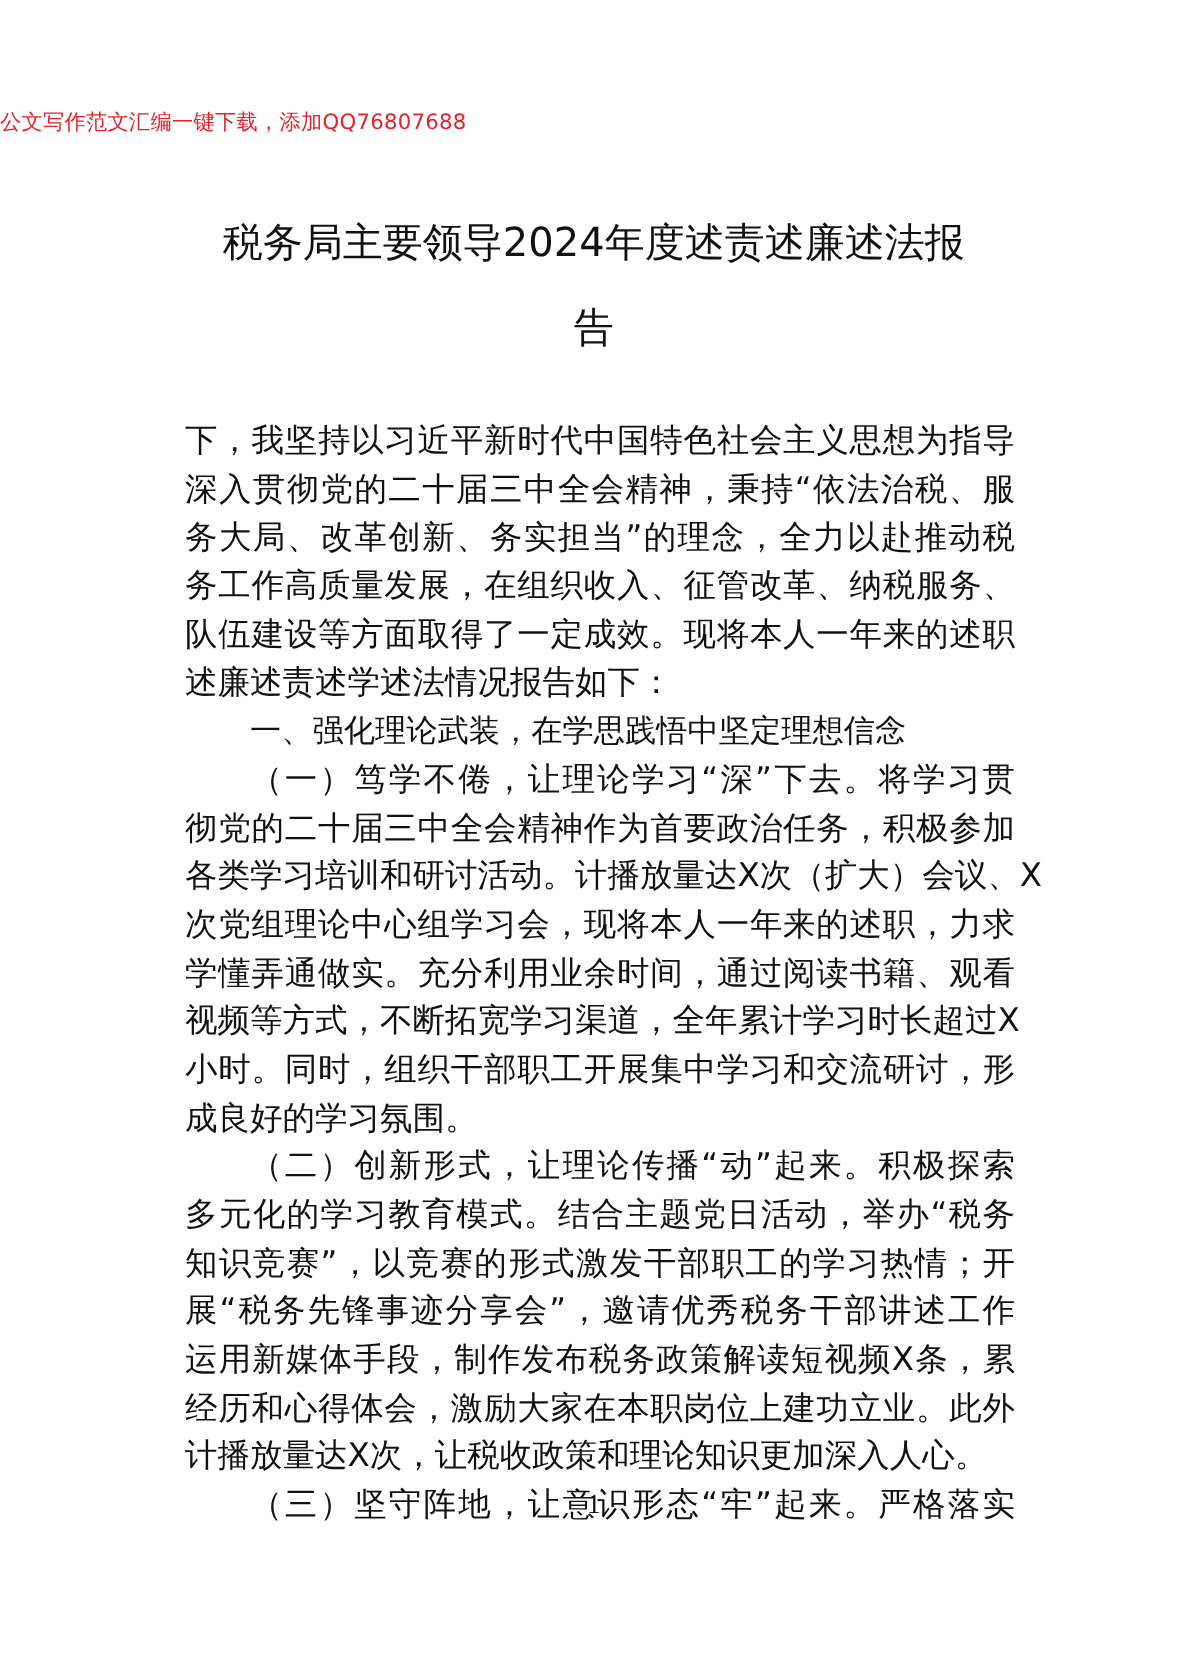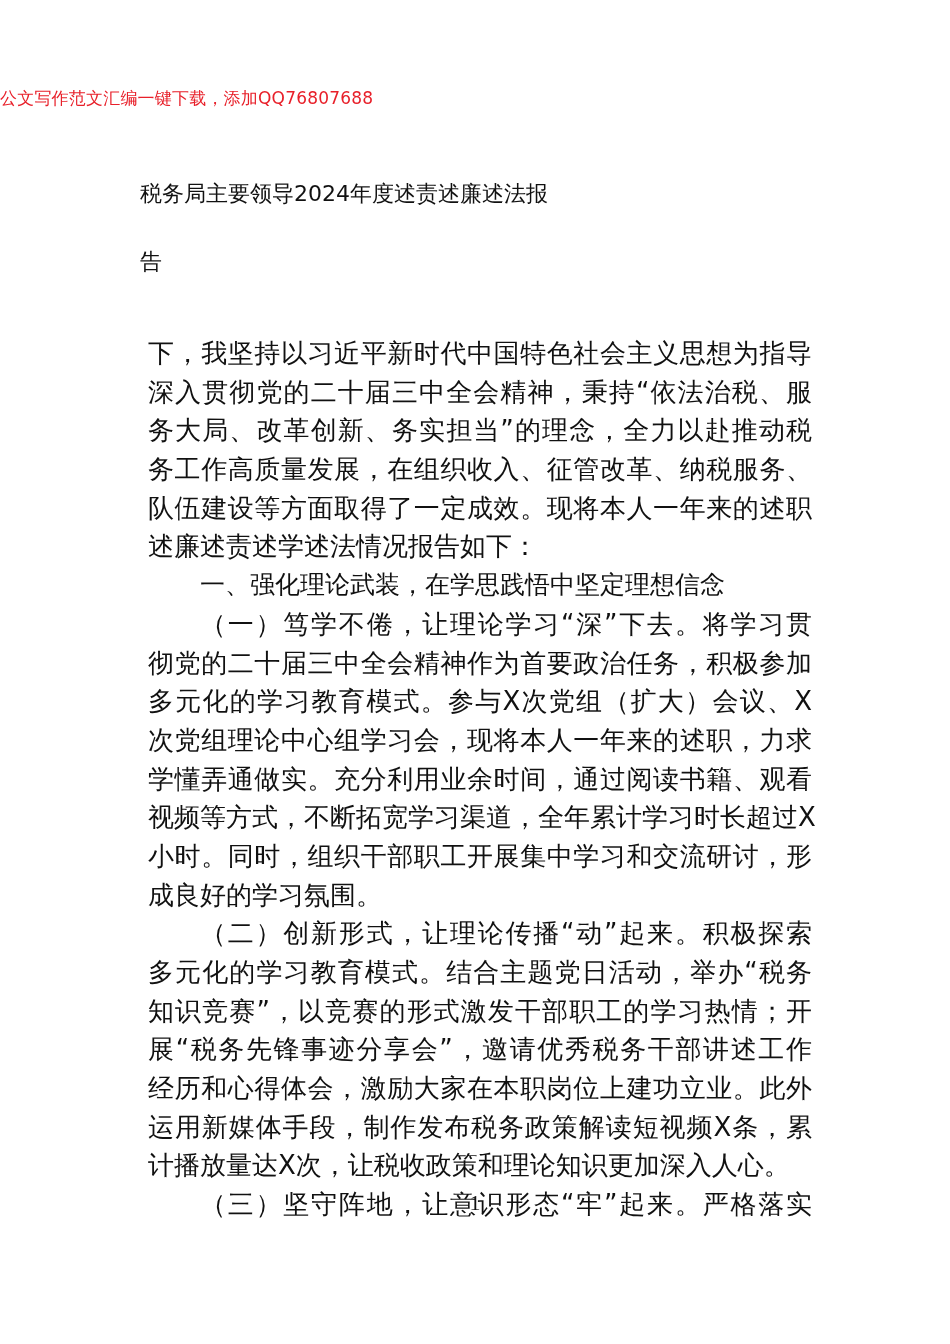--- a/index.html
+++ b/index.html
@@ -30,21 +30,22 @@
       text-align: left;
       font-size: 17px;
       line-height: 24px;
       color: #e8202a;
       letter-spacing: 0.2px;
     }
     .title {
       position: absolute;
       left: 140px;
       width: 670px;
-      font-size: 22px;
+      text-align: center;
+      font-size: 32px;
       font-family: "DejaVu Sans", sans-serif;
       color: #111111;
       white-space: nowrap;
     }
     .title.l1 { top: 170px; line-height: 48px; }
     .title.l2 { top: 238px; line-height: 48px; }
     .body-lines {
       position: absolute;
       left: 148px;
       top: 334px;
@@ -87,31 +88,31 @@
   <div class="body-lines">
     <div class="line">下，我坚持以习近平新时代中国特色社会主义思想为指导</div>
     <div class="line">深入贯彻党的二十届三中全会精神，秉持“依法治税、服</div>
     <div class="line">务大局、改革创新、务实担当”的理念，全力以赴推动税</div>
     <div class="line">务工作高质量发展，在组织收入、征管改革、纳税服务、</div>
     <div class="line">队伍建设等方面取得了一定成效。现将本人一年来的述职</div>
     <div class="line last">述廉述责述学述法情况报告如下：</div>
     <div class="line indent heading">一、强化理论武装，在学思践悟中坚定理想信念</div>
     <div class="line indent">（一）笃学不倦，让理论学习“深”下去。将学习贯</div>
     <div class="line">彻党的二十届三中全会精神作为首要政治任务，积极参加</div>
-    <div class="line">多元化的学习教育模式。参与X次党组（扩大）会议、X</div>
+    <div class="line">各类学习培训和研讨活动。计播放量达X次（扩大）会议、X</div>
     <div class="line">次党组理论中心组学习会，现将本人一年来的述职，力求</div>
     <div class="line">学懂弄通做实。充分利用业余时间，通过阅读书籍、观看</div>
     <div class="line">视频等方式，不断拓宽学习渠道，全年累计学习时长超过X</div>
     <div class="line">小时。同时，组织干部职工开展集中学习和交流研讨，形</div>
     <div class="line last">成良好的学习氛围。</div>
     <div class="line indent">（二）创新形式，让理论传播“动”起来。积极探索</div>
     <div class="line">多元化的学习教育模式。结合主题党日活动，举办“税务</div>
     <div class="line">知识竞赛”，以竞赛的形式激发干部职工的学习热情；开</div>
     <div class="line">展“税务先锋事迹分享会”，邀请优秀税务干部讲述工作</div>
+    <div class="line">运用新媒体手段，制作发布税务政策解读短视频X条，累</div>
     <div class="line">经历和心得体会，激励大家在本职岗位上建功立业。此外</div>
-    <div class="line">运用新媒体手段，制作发布税务政策解读短视频X条，累</div>
     <div class="line last">计播放量达X次，让税收政策和理论知识更加深入人心。</div>
     <div class="line indent">（三）坚守阵地，让意识形态“牢”起来。严格落实</div>
   </div>
 
   <div class="page-number">1</div>
 
 </div>
 
 </body></html>

